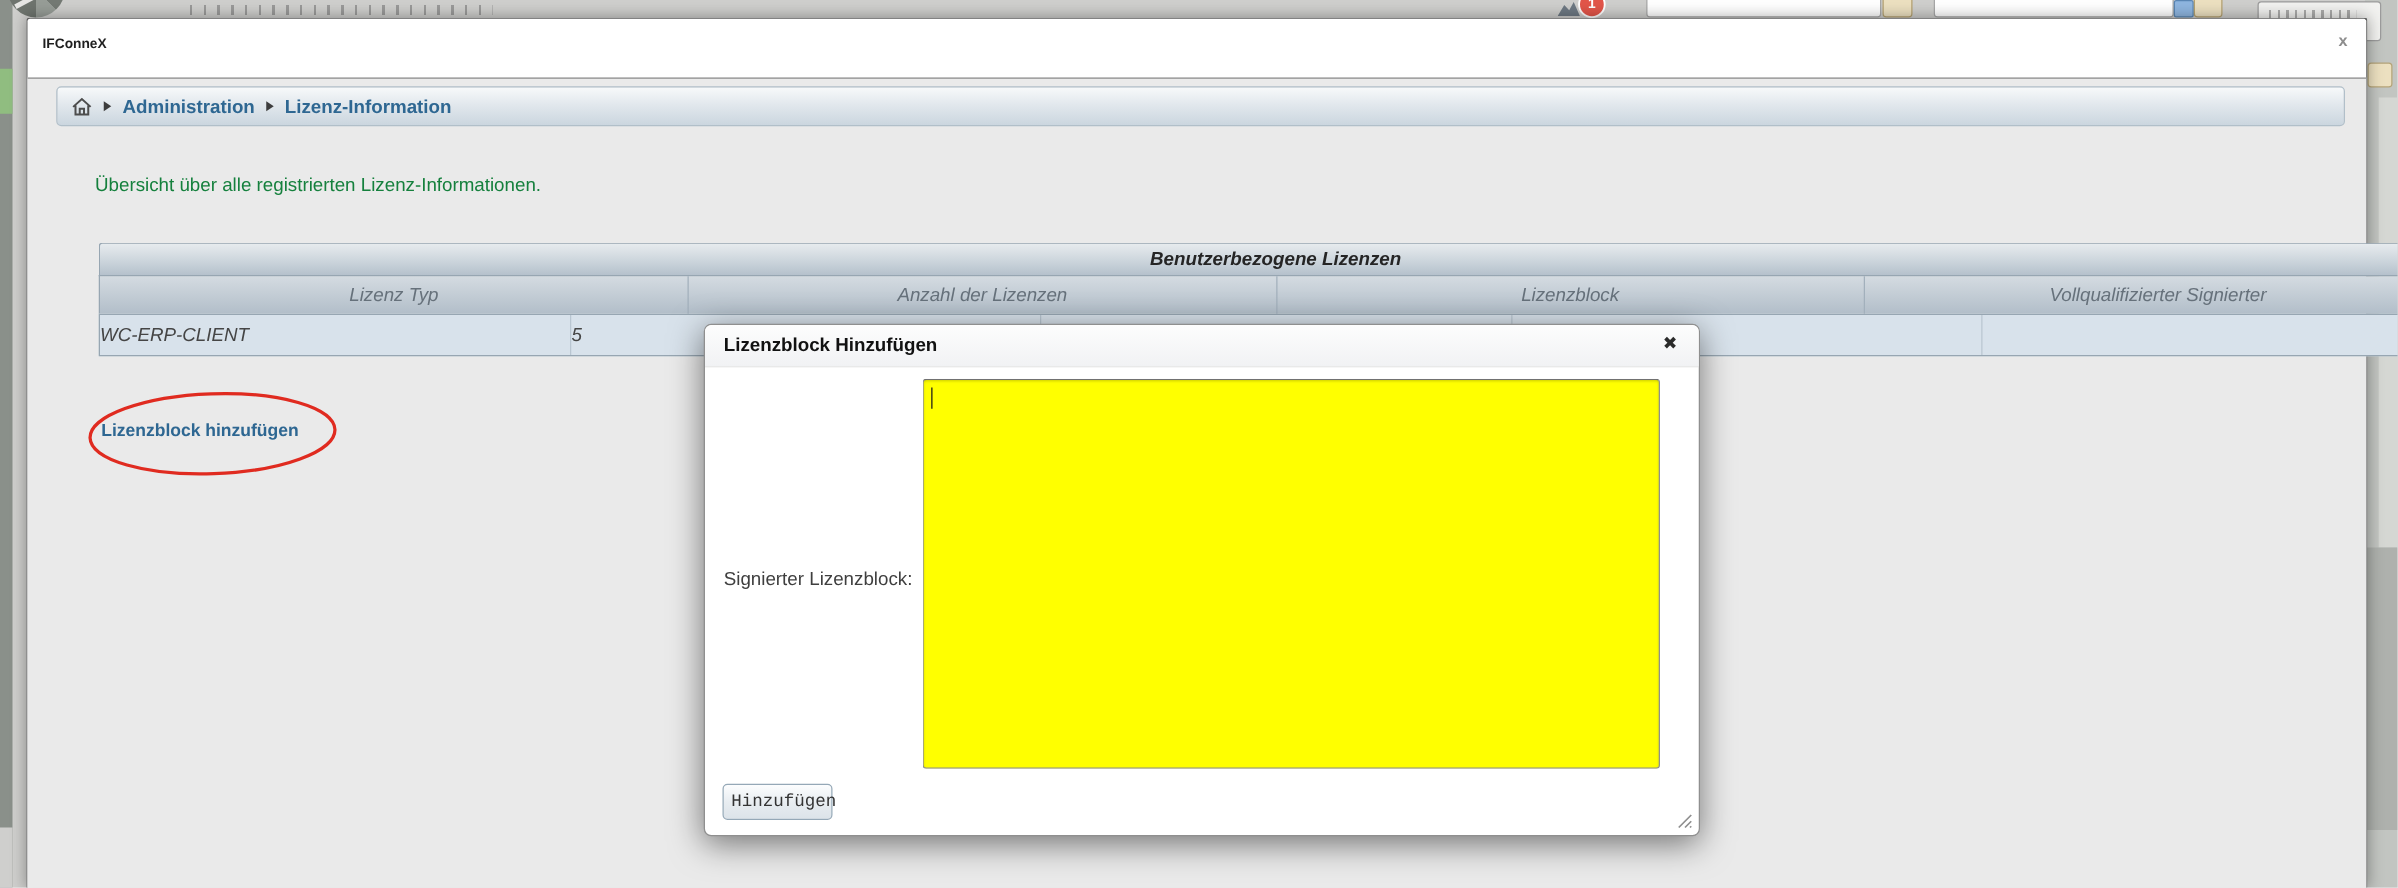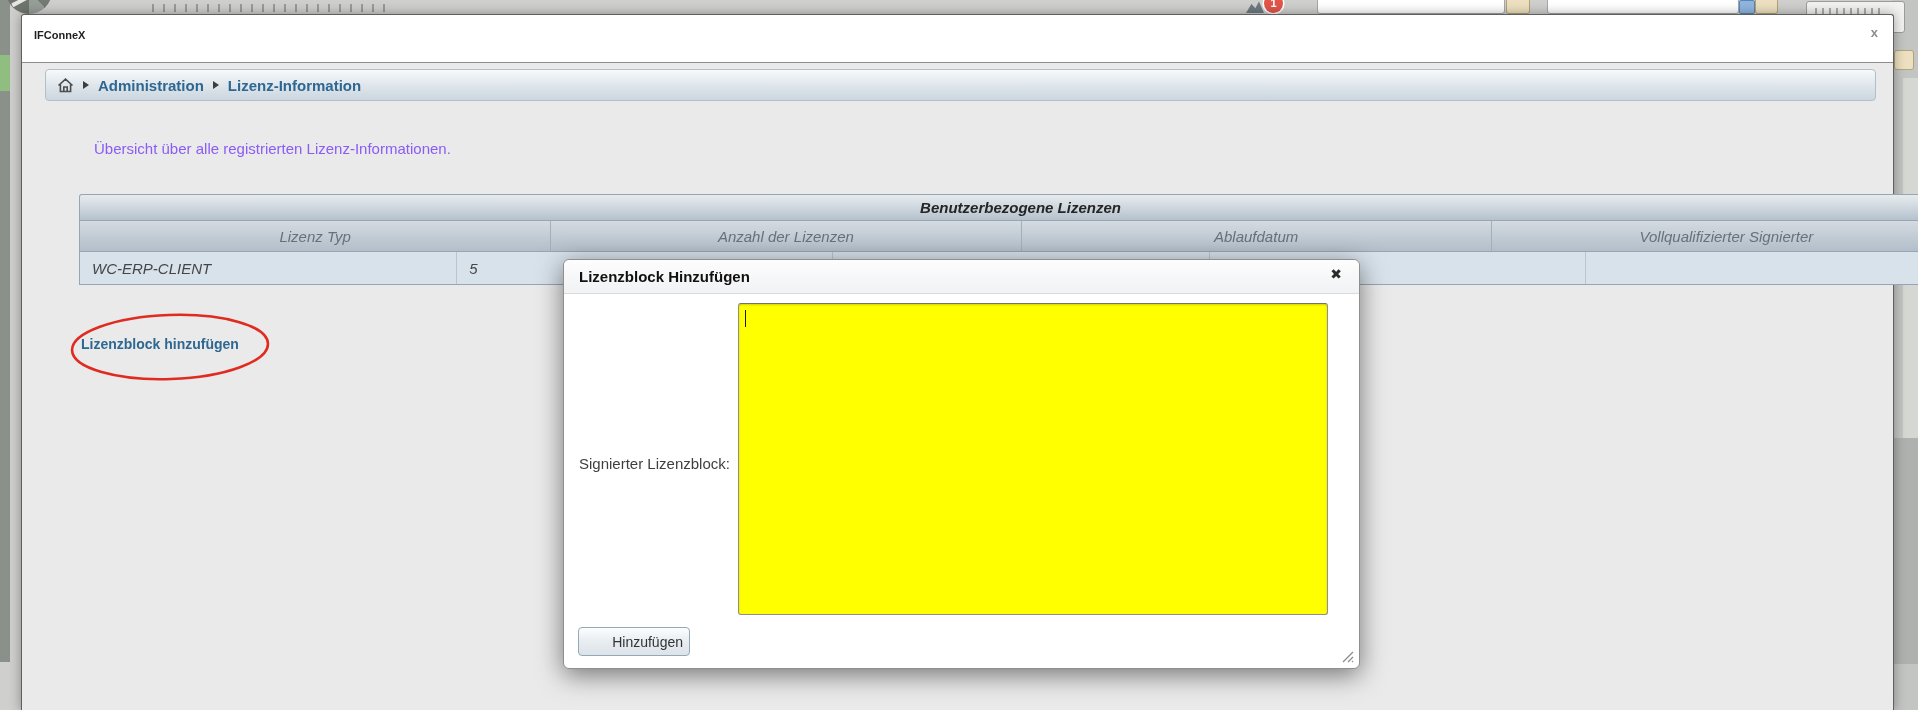--- a/index.html
+++ b/index.html
@@ -48,56 +48,56 @@
   .dialog-content{position:absolute;left:0;right:0;top:47px;bottom:0;background:#eaeaea;border-top:1px solid #8c8c8c;}
 
   
   .breadcrumb{position:absolute;left:23px;right:17px;top:6px;height:30px;
     background:linear-gradient(#f7f9fa,#e2e8ed 45%,#cbd6df);
     border:1px solid #b1bfc9;border-radius:4px;display:flex;align-items:center;padding:0 11px;gap:9px;}
   .bc-home{display:flex;align-items:center;cursor:pointer;}
   .bc-sep{width:0;height:0;border-left:6px solid #3d3d3d;border-top:4px solid transparent;border-bottom:4px solid transparent;}
   .bc-link{font-size:15px;font-weight:bold;color:#2e6792;text-decoration:none;cursor:pointer;}
 
-  .intro{position:absolute;left:72px;top:77px;font-size:15px;color:#8b5cf6;}
+  .intro{position:absolute;left:54px;top:77px;font-size:15px;color:#15803d;}
 
   
   .tbl{position:absolute;left:57px;top:131px;width:1883px;font-style:italic;}
   .tbl-caption{height:25px;line-height:25px;text-align:center;font-weight:bold;font-size:15px;color:#252525;
     background:linear-gradient(#e7ebee 0%,#ccd5dc 55%,#b5c1cc 100%);
     border:1px solid #97a6b2;border-bottom:none;border-radius:3px 3px 0 0;}
   .tbl-header{display:grid;grid-template-columns:repeat(4,1fr);height:30px;
     background:linear-gradient(#d4dbe1,#b2bec9);border:1px solid #97a6b2;border-bottom:none;}
   .tbl-header .cell{display:flex;align-items:center;justify-content:center;font-size:15px;color:#66717b;border-left:1px solid #a2b0bc;}
   .tbl-header .cell:first-child{border-left:none;}
   .tbl-row{display:grid;grid-template-columns:repeat(5,1fr);height:32px;background:#d8e2eb;border:1px solid #97a6b2;}
-  .tbl-row .cell{display:flex;align-items:center;padding-left:12px;font-size:15px;color:#454545;border-left:1px solid #b9c6d1;}
+  .tbl-row .cell{display:flex;align-items:center;font-size:15px;color:#454545;border-left:1px solid #b9c6d1;}
   .tbl-row .cell:first-child{border-left:none;}
 
   .add-link{position:absolute;left:59px;top:273px;font-size:14px;font-weight:bold;color:#2e6792;text-decoration:none;cursor:pointer;}
   .ellipse-svg{position:absolute;left:45px;top:246px;pointer-events:none;}
 
   
   .modal{position:absolute;left:563px;top:259px;width:795px;height:408px;background:#fff;
     border:1px solid #8f8f8f;border-radius:6px;z-index:20;
     box-shadow:0 6px 26px rgba(0,0,0,.5);}
   .modal-titlebar{position:absolute;left:0;right:0;top:0;height:33px;
     background:linear-gradient(#fdfdfd,#f1f2f4);border-bottom:1px solid #dadada;border-radius:6px 6px 0 0;}
   .modal-title{position:absolute;left:15px;top:8px;font-size:15px;font-weight:bold;color:#111;}
   .modal-close{position:absolute;right:17px;top:6px;font-size:14px;font-weight:bold;color:#2b2b2b;cursor:pointer;}
   .modal-label{position:absolute;left:15px;top:195px;font-size:15px;color:#3f3f3f;}
   .yellow-area{position:absolute;left:174px;top:43px;width:588px;height:310px;background:#ffff00;
     border:1px solid #8f8f8f;border-top-color:#717171;border-radius:3px;
     box-shadow:inset 0 1px 2px rgba(0,0,0,.18);cursor:text;font-size:14px;color:#111;overflow:hidden;}
   .caret{position:absolute;left:6px;top:6px;width:1px;height:17px;background:#1a1a1a;animation:blink 1.1s steps(1) infinite;}
   @keyframes blink{50%{opacity:0;}}
-  .modal-submit{position:absolute;left:14px;top:367px;width:112px;height:29px;
+  .modal-submit{position:absolute;left:14px;top:367px;width:88px;height:29px;
     background:linear-gradient(#fcfdfe,#e8edf1 50%,#dce3e9);
     border:1px solid #95a8b7;border-radius:4px;font-size:14px;color:#333;cursor:pointer;
-    font-family:Liberation Sans, sans-serif;text-align:right;}
+    font-family:Liberation Mono, monospace;}
   .resize-handle{position:absolute;right:5px;bottom:5px;cursor:nwse-resize;}
 </style>
 </head>
 <body>
 
 <div class="bg-left">
   <div class="bg-left-green"></div>
   <div class="bg-left-bottom"></div>
 </div>
 <div class="bg-right">
@@ -134,21 +134,21 @@
       <a class="bc-link">Lizenz-Information</a>
     </div>
 
     <div class="intro">Übersicht über alle registrierten Lizenz-Informationen.</div>
 
     <div class="tbl">
       <div class="tbl-caption">Benutzerbezogene Lizenzen</div>
       <div class="tbl-header">
         <div class="cell">Lizenz Typ</div>
         <div class="cell">Anzahl der Lizenzen</div>
-        <div class="cell">Ablaufdatum</div>
+        <div class="cell">Lizenzblock</div>
         <div class="cell">Vollqualifizierter Signierter</div>
       </div>
       <div class="tbl-row">
         <div class="cell">WC-ERP-CLIENT</div>
         <div class="cell">5</div>
         <div class="cell"></div>
         <div class="cell"></div>
         <div class="cell"></div>
       </div>
     </div>

